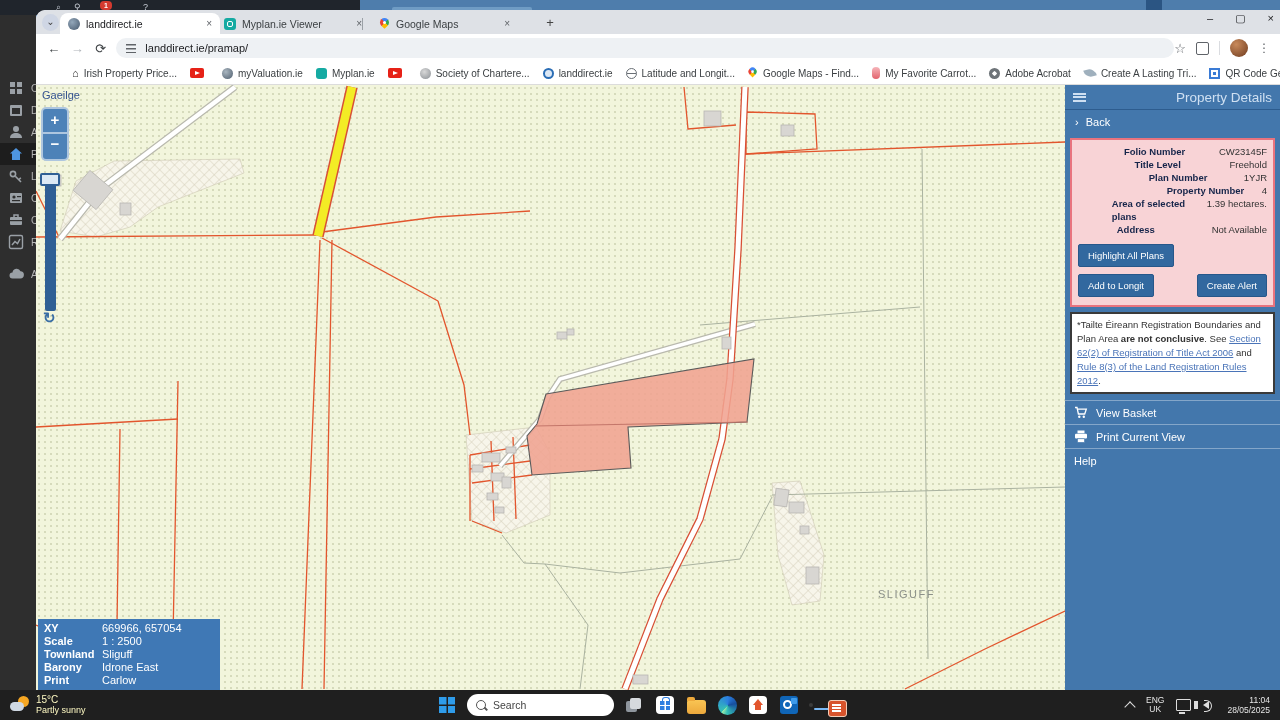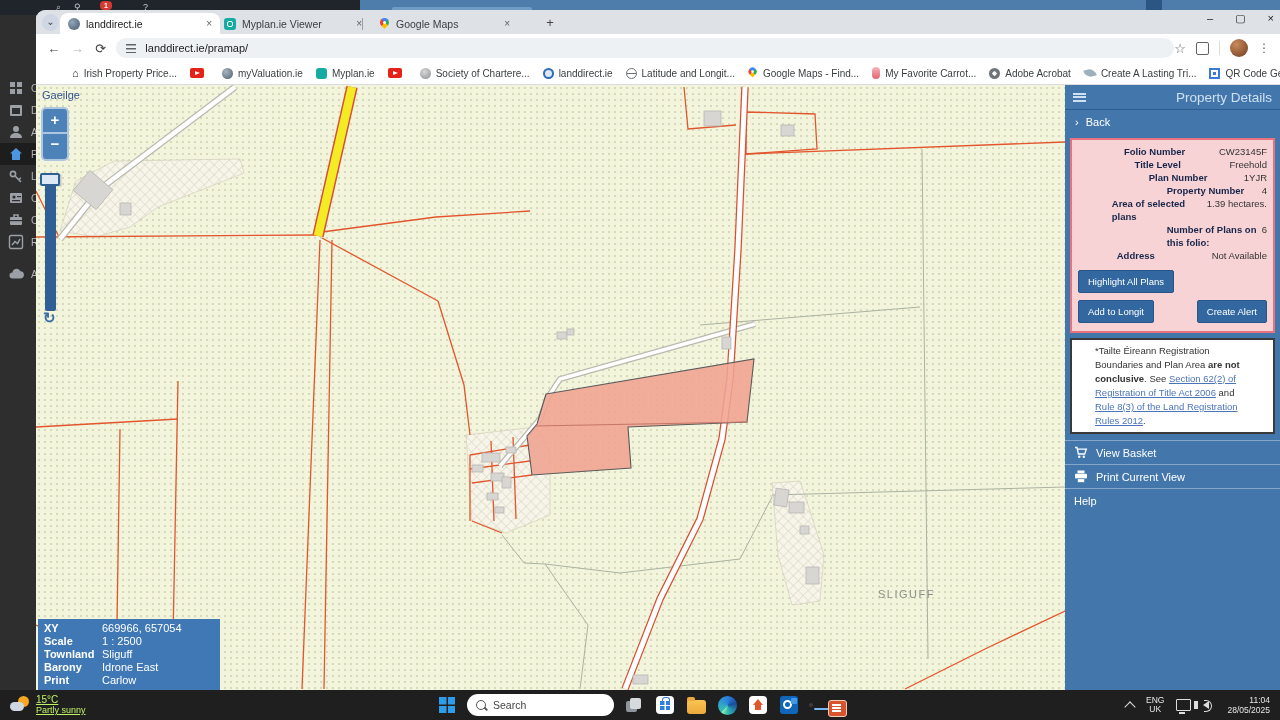--- a/index.html
+++ b/index.html
@@ -111,28 +111,28 @@
   #panel-title{margin-left:auto;color:#cfe0f2;font-size:13.5px;}
   #back-row{height:24px;display:flex;align-items:center;gap:7px;padding-left:10px;border-top:1px solid #2d5c8e;color:#fff;font-size:11px;}
   #back-row .chev{font-size:11px;}
   #detailsbox{margin:4px 5px 3px 5px;background:#f8d3d6;border:2px solid #e8737e;padding:5px 6px 8px 6px;}
   .drow{display:flex;font-size:9.5px;line-height:13px;justify-content:flex-end;}
   .drow .dl{flex:0 0 95px;font-weight:bold;color:#16254a;}
   .drow .dv{color:#333;}
   .pbtn{background:#32689f;border:1px solid #27578a;color:#fff;font-size:9.5px;padding:5px 9px;border-radius:2px;font-family:"Liberation Sans",sans-serif;}
   #btn-highlight{margin-top:8px;}
   .btnrow2{display:flex;justify-content:space-between;margin-top:7px;}
-  #disclaimer{margin:2px 5px 6px 5px;background:#fff;border:2px solid #3a3a3a;padding:4px 23px;font-size:9.5px;line-height:14px;color:#333;}
+  #disclaimer{margin:2px 5px 6px 5px;background:#fff;border:2px solid #3a3a3a;padding:4px 5px;font-size:9.5px;line-height:14px;color:#333;}
   #disclaimer a{color:#4a74b8;}
   .menurow{height:23px;display:flex;align-items:center;gap:8px;padding-left:9px;border-top:1px solid rgba(255,255,255,.35);color:#fff;font-size:11px;}
   .menurow svg{flex:0 0 auto;}
 
   
   #taskbar{position:absolute;left:0;top:690px;width:1280px;height:30px;background:#1f1f1f;z-index:5;display:flex;align-items:center;}
-  #weather{display:flex;align-items:center;gap:6px;padding-left:10px;color:#bef264;text-decoration:underline;}
+  #weather{display:flex;align-items:center;gap:6px;padding-left:10px;color:#fef9c3;}
   .wicon{position:relative;width:20px;height:18px;}
   .wicon .sun{position:absolute;left:8px;top:0;width:11px;height:11px;border-radius:50%;background:#f5a623;}
   .wicon .cloud{position:absolute;left:0;top:6px;width:14px;height:9px;border-radius:6px;background:#cfd8e2;}
   #weather .wtxt{font-size:9px;line-height:10px;}
   #weather .wtxt .t{font-size:10px;}
   #taskcenter{position:absolute;left:436px;display:flex;align-items:center;gap:9px;}
   .tk{width:22px;height:22px;position:relative;display:flex;align-items:center;justify-content:center;}
   .start{width:16px;height:16px;background:
     conic-gradient(#2f9cea 0 0) 0 0/7.5px 7.5px no-repeat,
     conic-gradient(#2f9cea 0 0) 100% 0/7.5px 7.5px no-repeat,
@@ -524,24 +524,20 @@
             </div>
           <div class="drow">
               <span class="dl">Property Number</span>
               <span class="dv">4</span>
             </div>
           <div class="drow">
               <span class="dl">Area of selected plans</span>
               <span class="dv">1.39 hectares.</span>
             </div>
           <div class="drow">
-              <span class="dl">Number of Plans on this folio:</span>
-              <span class="dv">6</span>
-            </div>
-          <div class="drow">
               <span class="dl">Address</span>
               <span class="dv">Not Available</span>
             </div>
           <div><button class="pbtn" id="btn-highlight">Highlight All Plans</button></div>
           <div class="btnrow2">
             <button class="pbtn">Add to Longit</button>
             <button class="pbtn">Create Alert</button>
           </div>
         </div>
 

